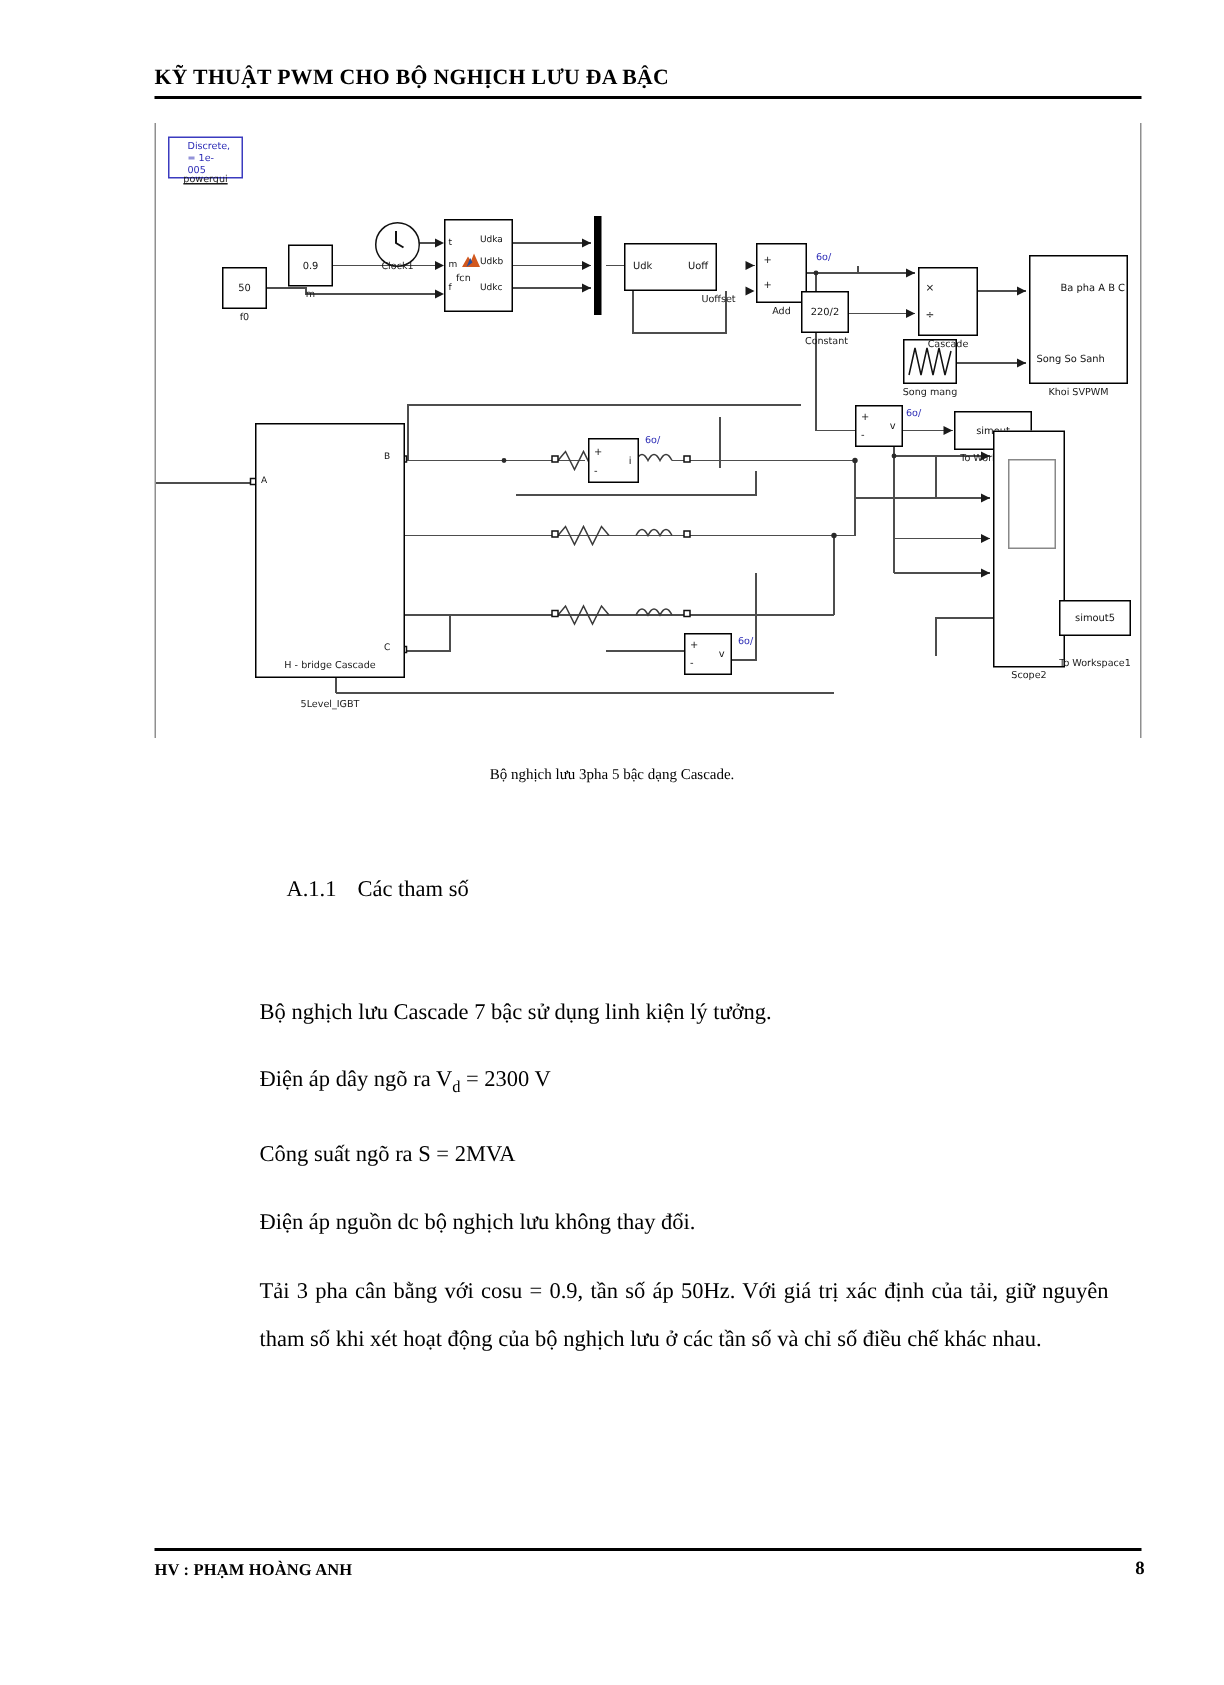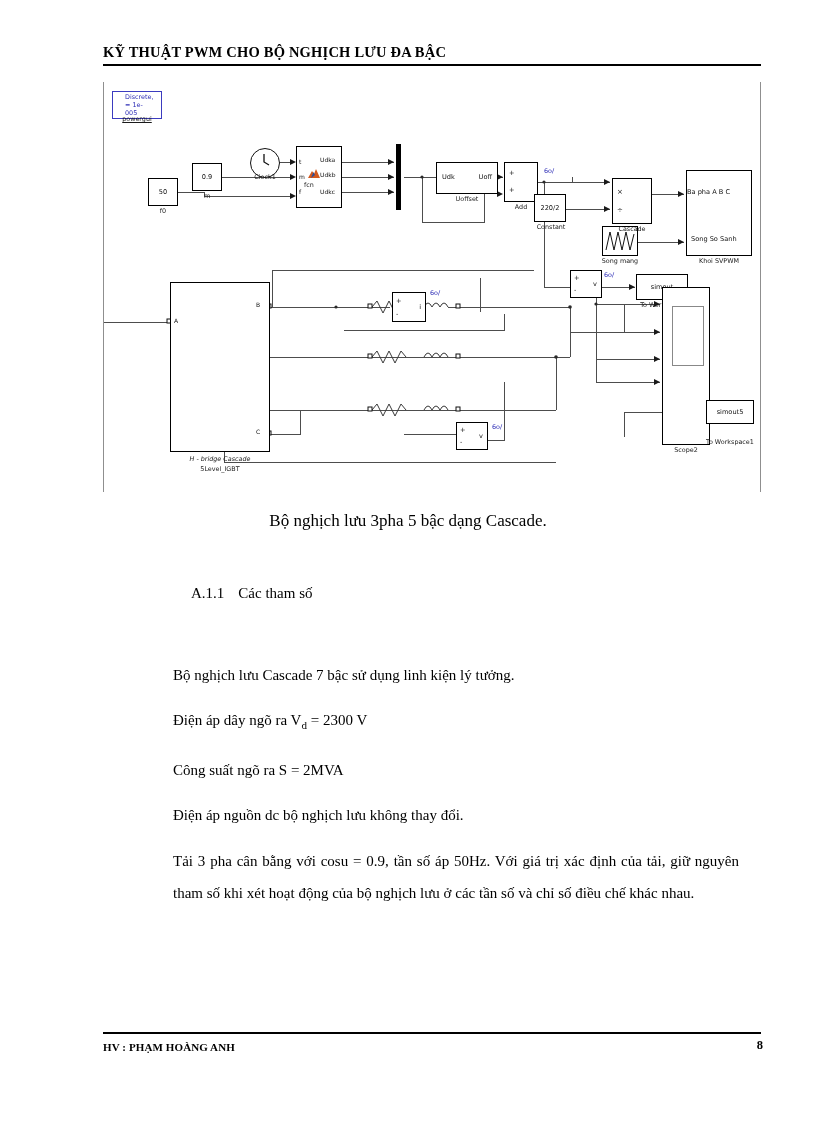--- a/index.html
+++ b/index.html
@@ -87,21 +87,21 @@
     height: 410px;
   }
   .fig-canvas svg { display: block; }
 
   .caption {
     position: absolute;
     left: 0;
     top: 511px;
     width: 816px;
     text-align: center;
-    font-size: 17px;
+    font-size: 10px;
   }
 
   
   .sec-head {
     position: absolute;
     left: 191px;
     top: 585px;
     font-size: 15px;
   }
   .sec-head .num { margin-right: 14px; }
@@ -350,25 +350,25 @@
     <div style="position:absolute; left:203px; top:85px;">
       <svg width="14" height="14" viewBox="0 0 14 14" xmlns="http://www.w3.org/2000/svg">
         <path d="M1 11 L5 4 L7 7 L9 2 L13 11 Z" fill="#d2581e"></path>
         <path d="M4 11 L6.5 5 L8 8 Z" fill="#2a4e9c"></path>
       </svg>
     </div>
     <div class="lbl" style="left:200px; top:100px;">fcn</div>
 
     <div class="muxbar" style="left:292px; top:62px; width:5px; height:66px;"></div>
 
-    <div class="blk" style="left:332px; top:80px; width:62px; height:32px;padding-left:39px;">
+    <div class="blk" style="left:312px; top:80px; width:62px; height:32px;padding-left:39px;">
       <span style="position:absolute; left:5px; top:11px;">Udk</span>
       <span style="position:absolute; right:5px; top:11px;">Uoff</span>
     </div>
-    <div class="lbl" style="left:332px; top:114px; width:62px;">Uoffset</div>
+    <div class="lbl" style="left:344px; top:114px; width:62px;">Uoffset</div>
 
     <div class="blk" style="left:400px; top:80px; width:34px; height:40px;">
       <span style="position:absolute; left:4px; top:7px;">+</span>
       <span style="position:absolute; left:4px; top:24px;">+</span>
     </div>
     <div class="lbl" style="left:400px; top:122px; width:34px;">Add</div>
     <div class="lbl blue" style="left:440px; top:86px;">6o/</div>
 
     <div class="blk" style="left:430px; top:112px; width:32px; height:28px;">220/2</div>
     <div class="lbl" style="left:424px; top:142px; width:46px;">Constant</div>
@@ -380,33 +380,33 @@
     </div>
     <div class="lbl" style="left:492px; top:176px; width:48px;">Song mang</div>
 
     <div class="blk" style="left:508px; top:96px; width:40px; height:46px;">
       <span style="position:absolute; left:4px; top:10px; font-size:7px;">×</span>
       <span style="position:absolute; left:4px; top:28px; font-size:7px;">÷</span>
     </div>
     <div class="lbl" style="left:508px; top:144px; width:40px;">Cascade</div>
 
     <div class="blk" style="left:582px; top:88px; width:66px; height:86px;">
-      <span style="position:absolute; left:0; top:18px; text-align:right;">Ba pha A B C</span>
+      <span style="position:absolute; left:20px; top:18px; text-align:right;">Ba pha A B C</span>
       <span style="position:absolute; left:4px; top:65px; text-align:left;">Song So Sanh</span>
     </div>
     <div class="lbl" style="left:576px; top:176px; width:78px;">Khoi SVPWM</div>
 
     <div class="blk" style="left:532px; top:192px; width:52px; height:26px;">simout</div>
     <div class="lbl" style="left:522px; top:220px; width:72px;">To Workspace</div>
 
     <div class="blk" style="left:66px; top:200px; width:100px; height:170px;"></div>
     <div class="port" style="left:70px; top:235px;">A</div>
     <div class="port" style="left:152px; top:219px;">B</div>
     <div class="port" style="left:152px; top:346px;">C</div>
-    <div class="lbl" style="left:56px; top:374px; width:120px;font-style:italic;">H - bridge Cascade</div>
+    <div class="lbl" style="left:56px; top:358px; width:120px;">H - bridge Cascade</div>
     <div class="lbl" style="left:56px; top:384px; width:120px;">5Level_IGBT</div>
 
     <div class="blk" style="left:288px; top:210px; width:34px; height:30px;">
       <span style="position:absolute; left:3px; top:5px;">+</span>
       <span style="position:absolute; left:3px; top:18px;">-</span>
       <span style="position:absolute; right:4px; top:11px;">i</span>
     </div>
     <div class="lbl blue" style="left:326px; top:208px;">6o/</div>
 
     <div class="blk" style="left:466px; top:188px; width:32px; height:28px;">

